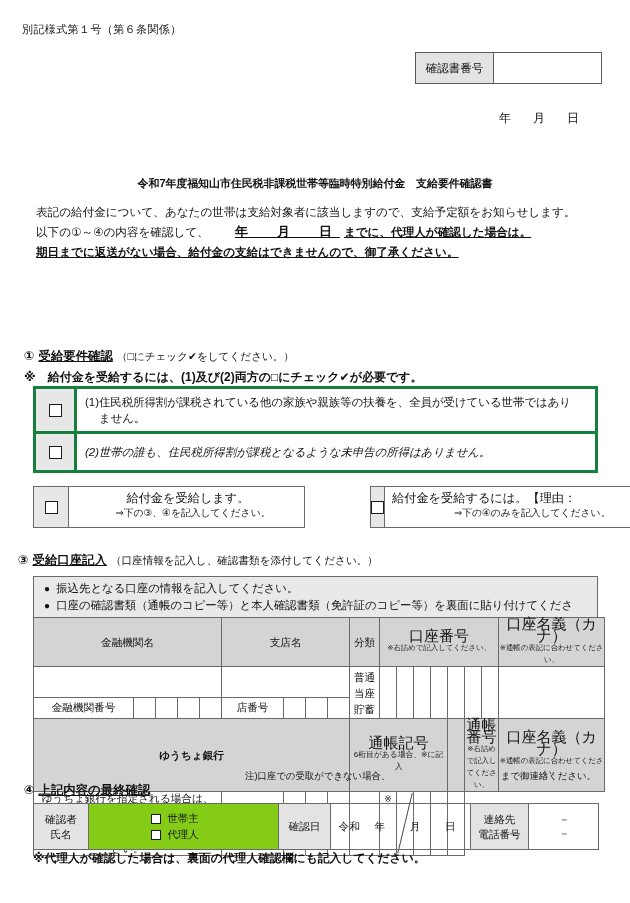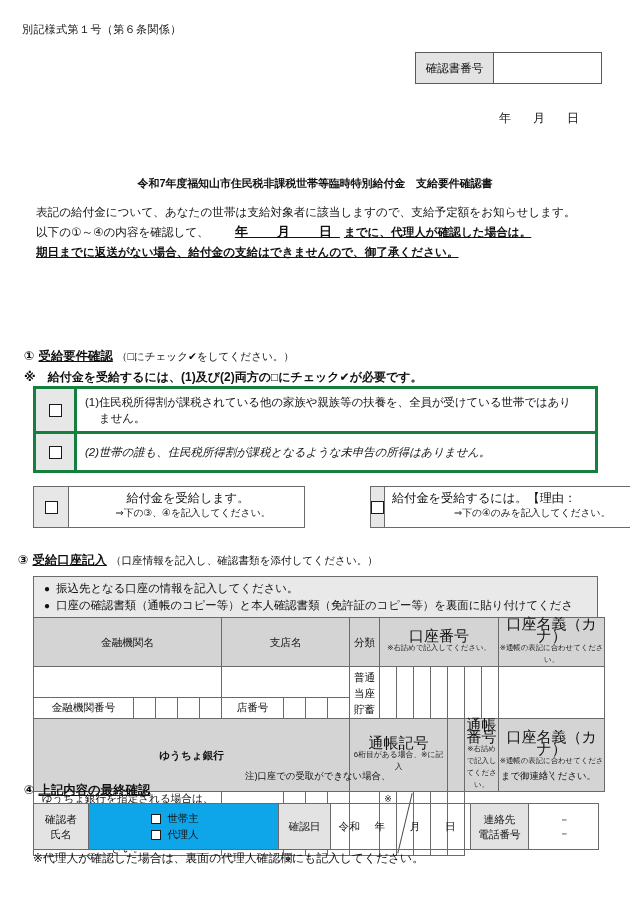--- a/index.html
+++ b/index.html
@@ -323,21 +323,21 @@
     vertical-align: middle;
     font-size: 10.6px;
     height: 43px;
   }
   td.f-lbl {
     background: #e3e3e3;
     line-height: 15px;
     font-size: 10.6px;
   }
   td.f-name {
-    background: #0ea5e9;
+    background: #84cc16;
     text-align: right;
     padding-right: 18px;
   }
   .f-chk-line {
     font-size: 10.4px;
     line-height: 16px;
     white-space: nowrap;
     text-align: left;
     display: inline-block;
   }
@@ -358,21 +358,21 @@
   td.f-tel {
     font-size: 13px;
     letter-spacing: 34px;
     padding-left: 30px;
   }
   .final-note {
     position: absolute;
     left: 33px;
     top: 851px;
     font-size: 11.8px;
-    font-weight: normal;
+    font-weight: bold;
   }
 </style>
 </head>
 <body>
 
 <div class="page">
 
   <div class="form-no">別記様式第１号（第６条関係）</div>
 
   <div class="doc-no-box">

